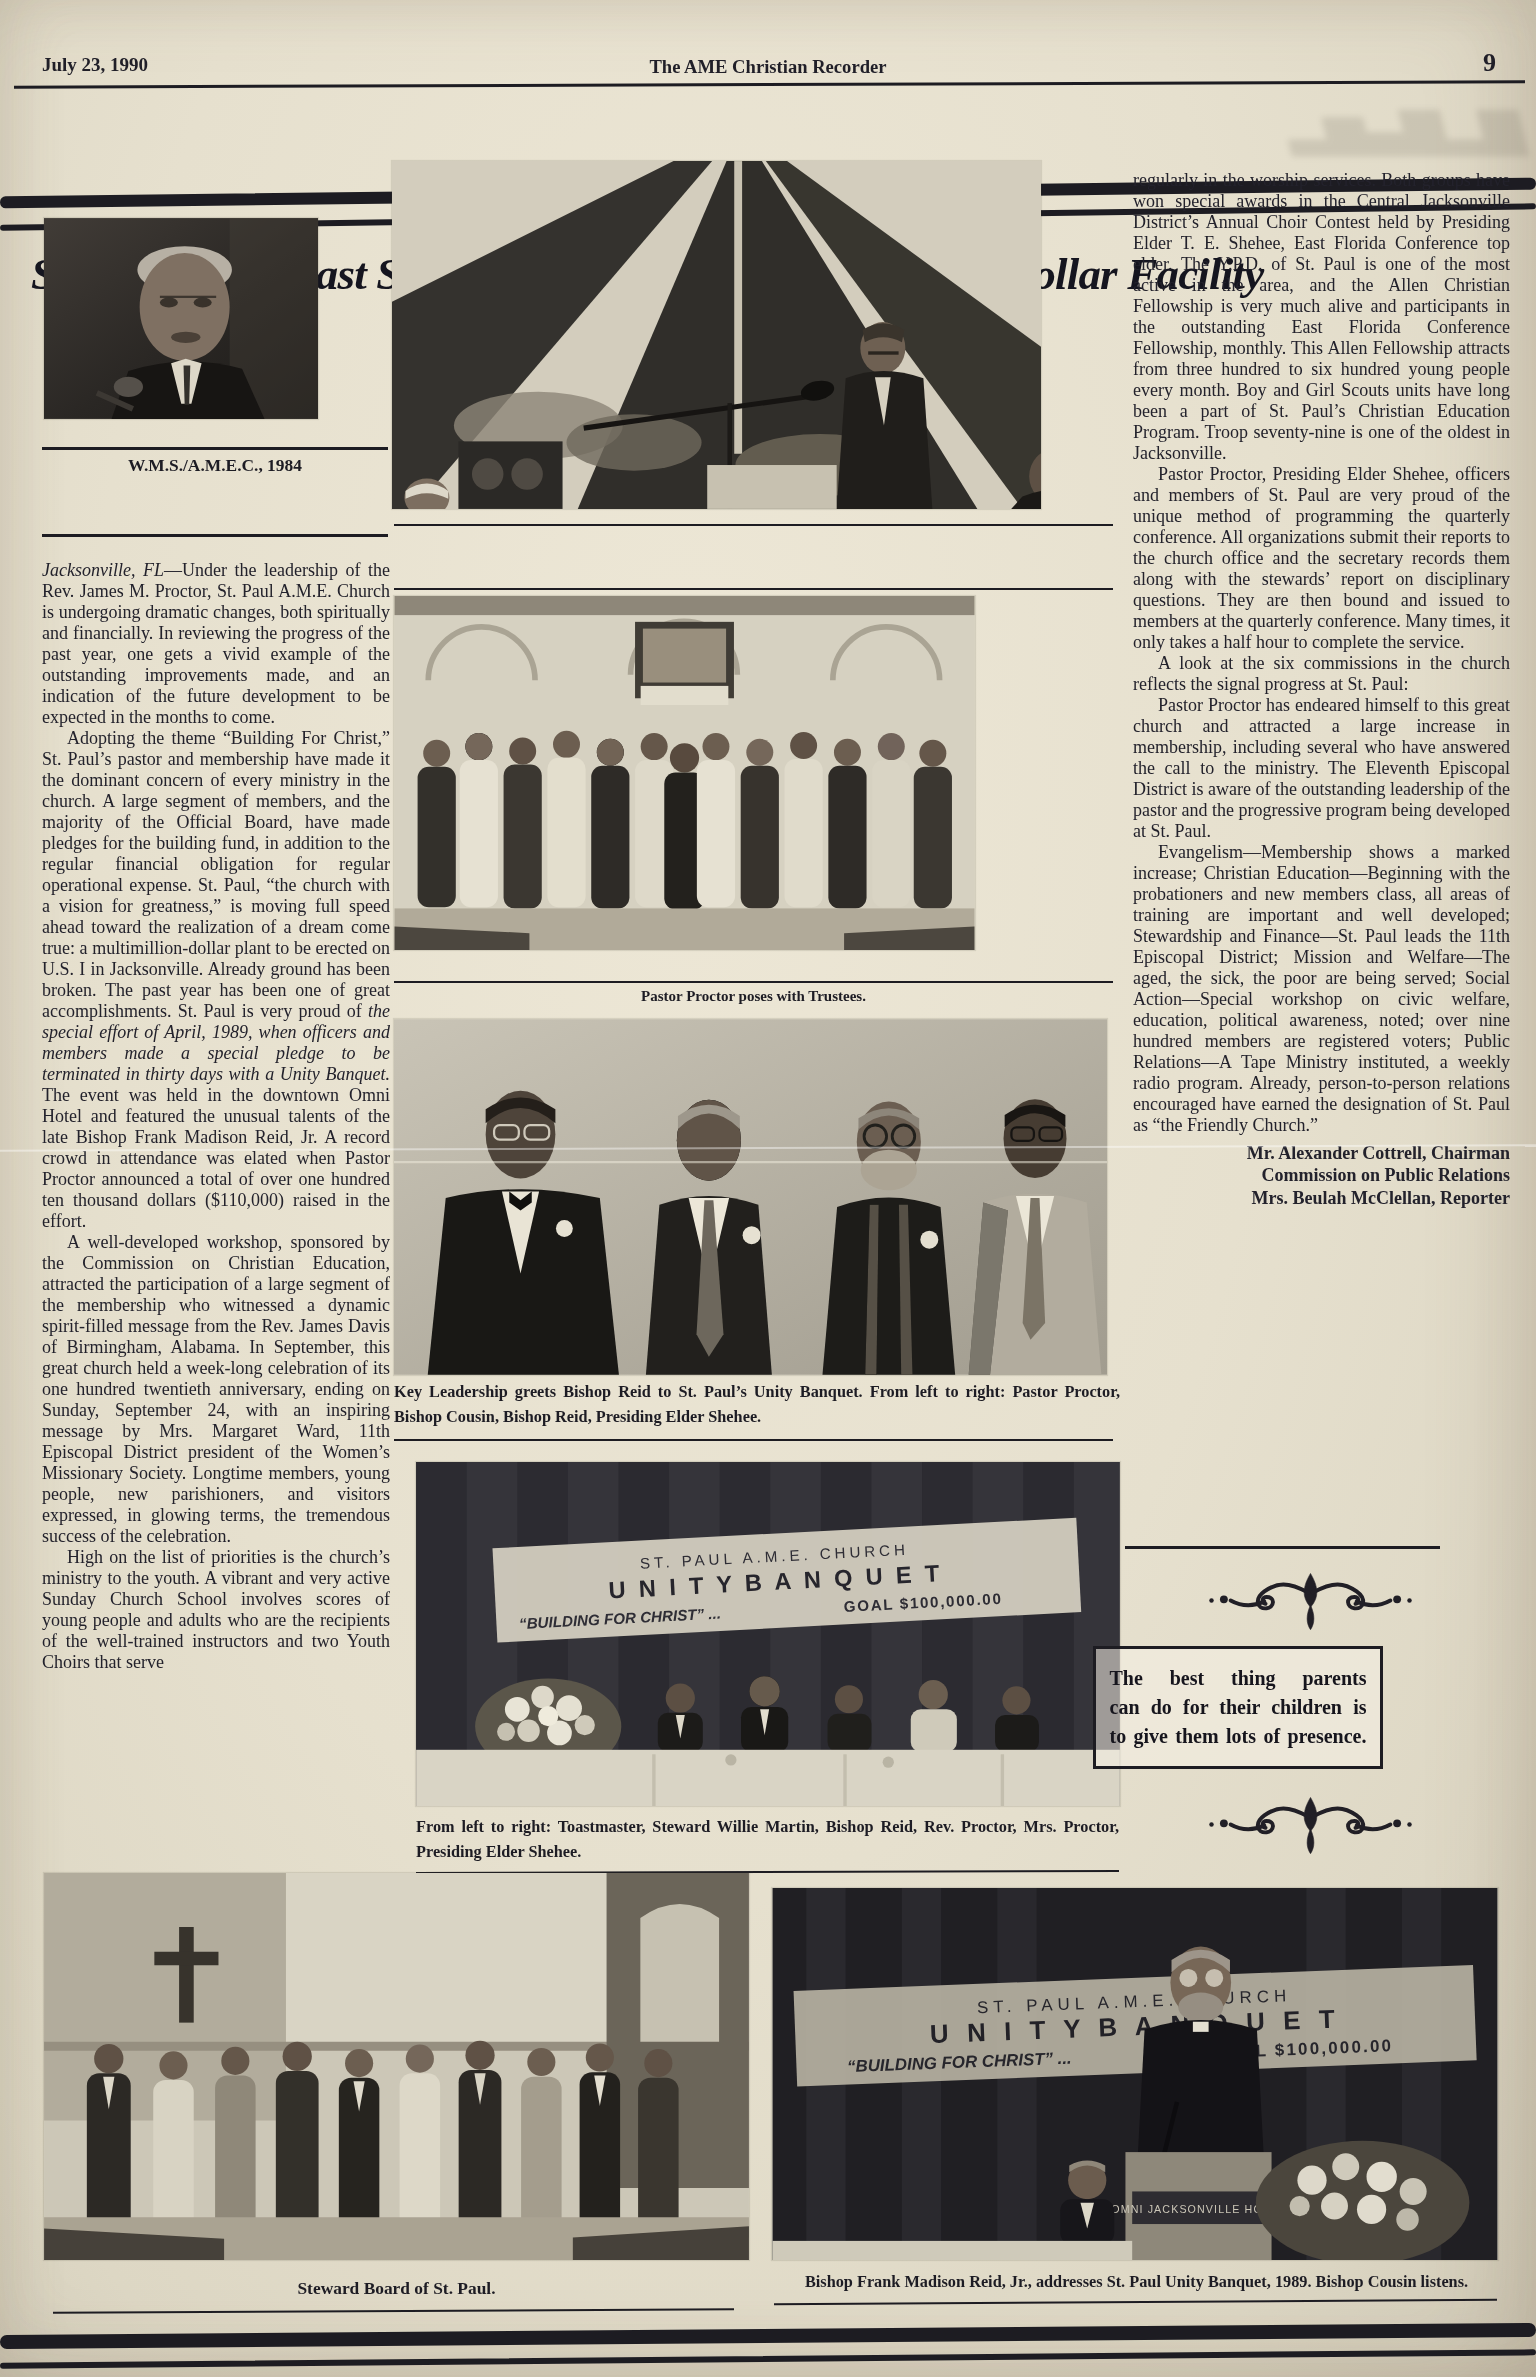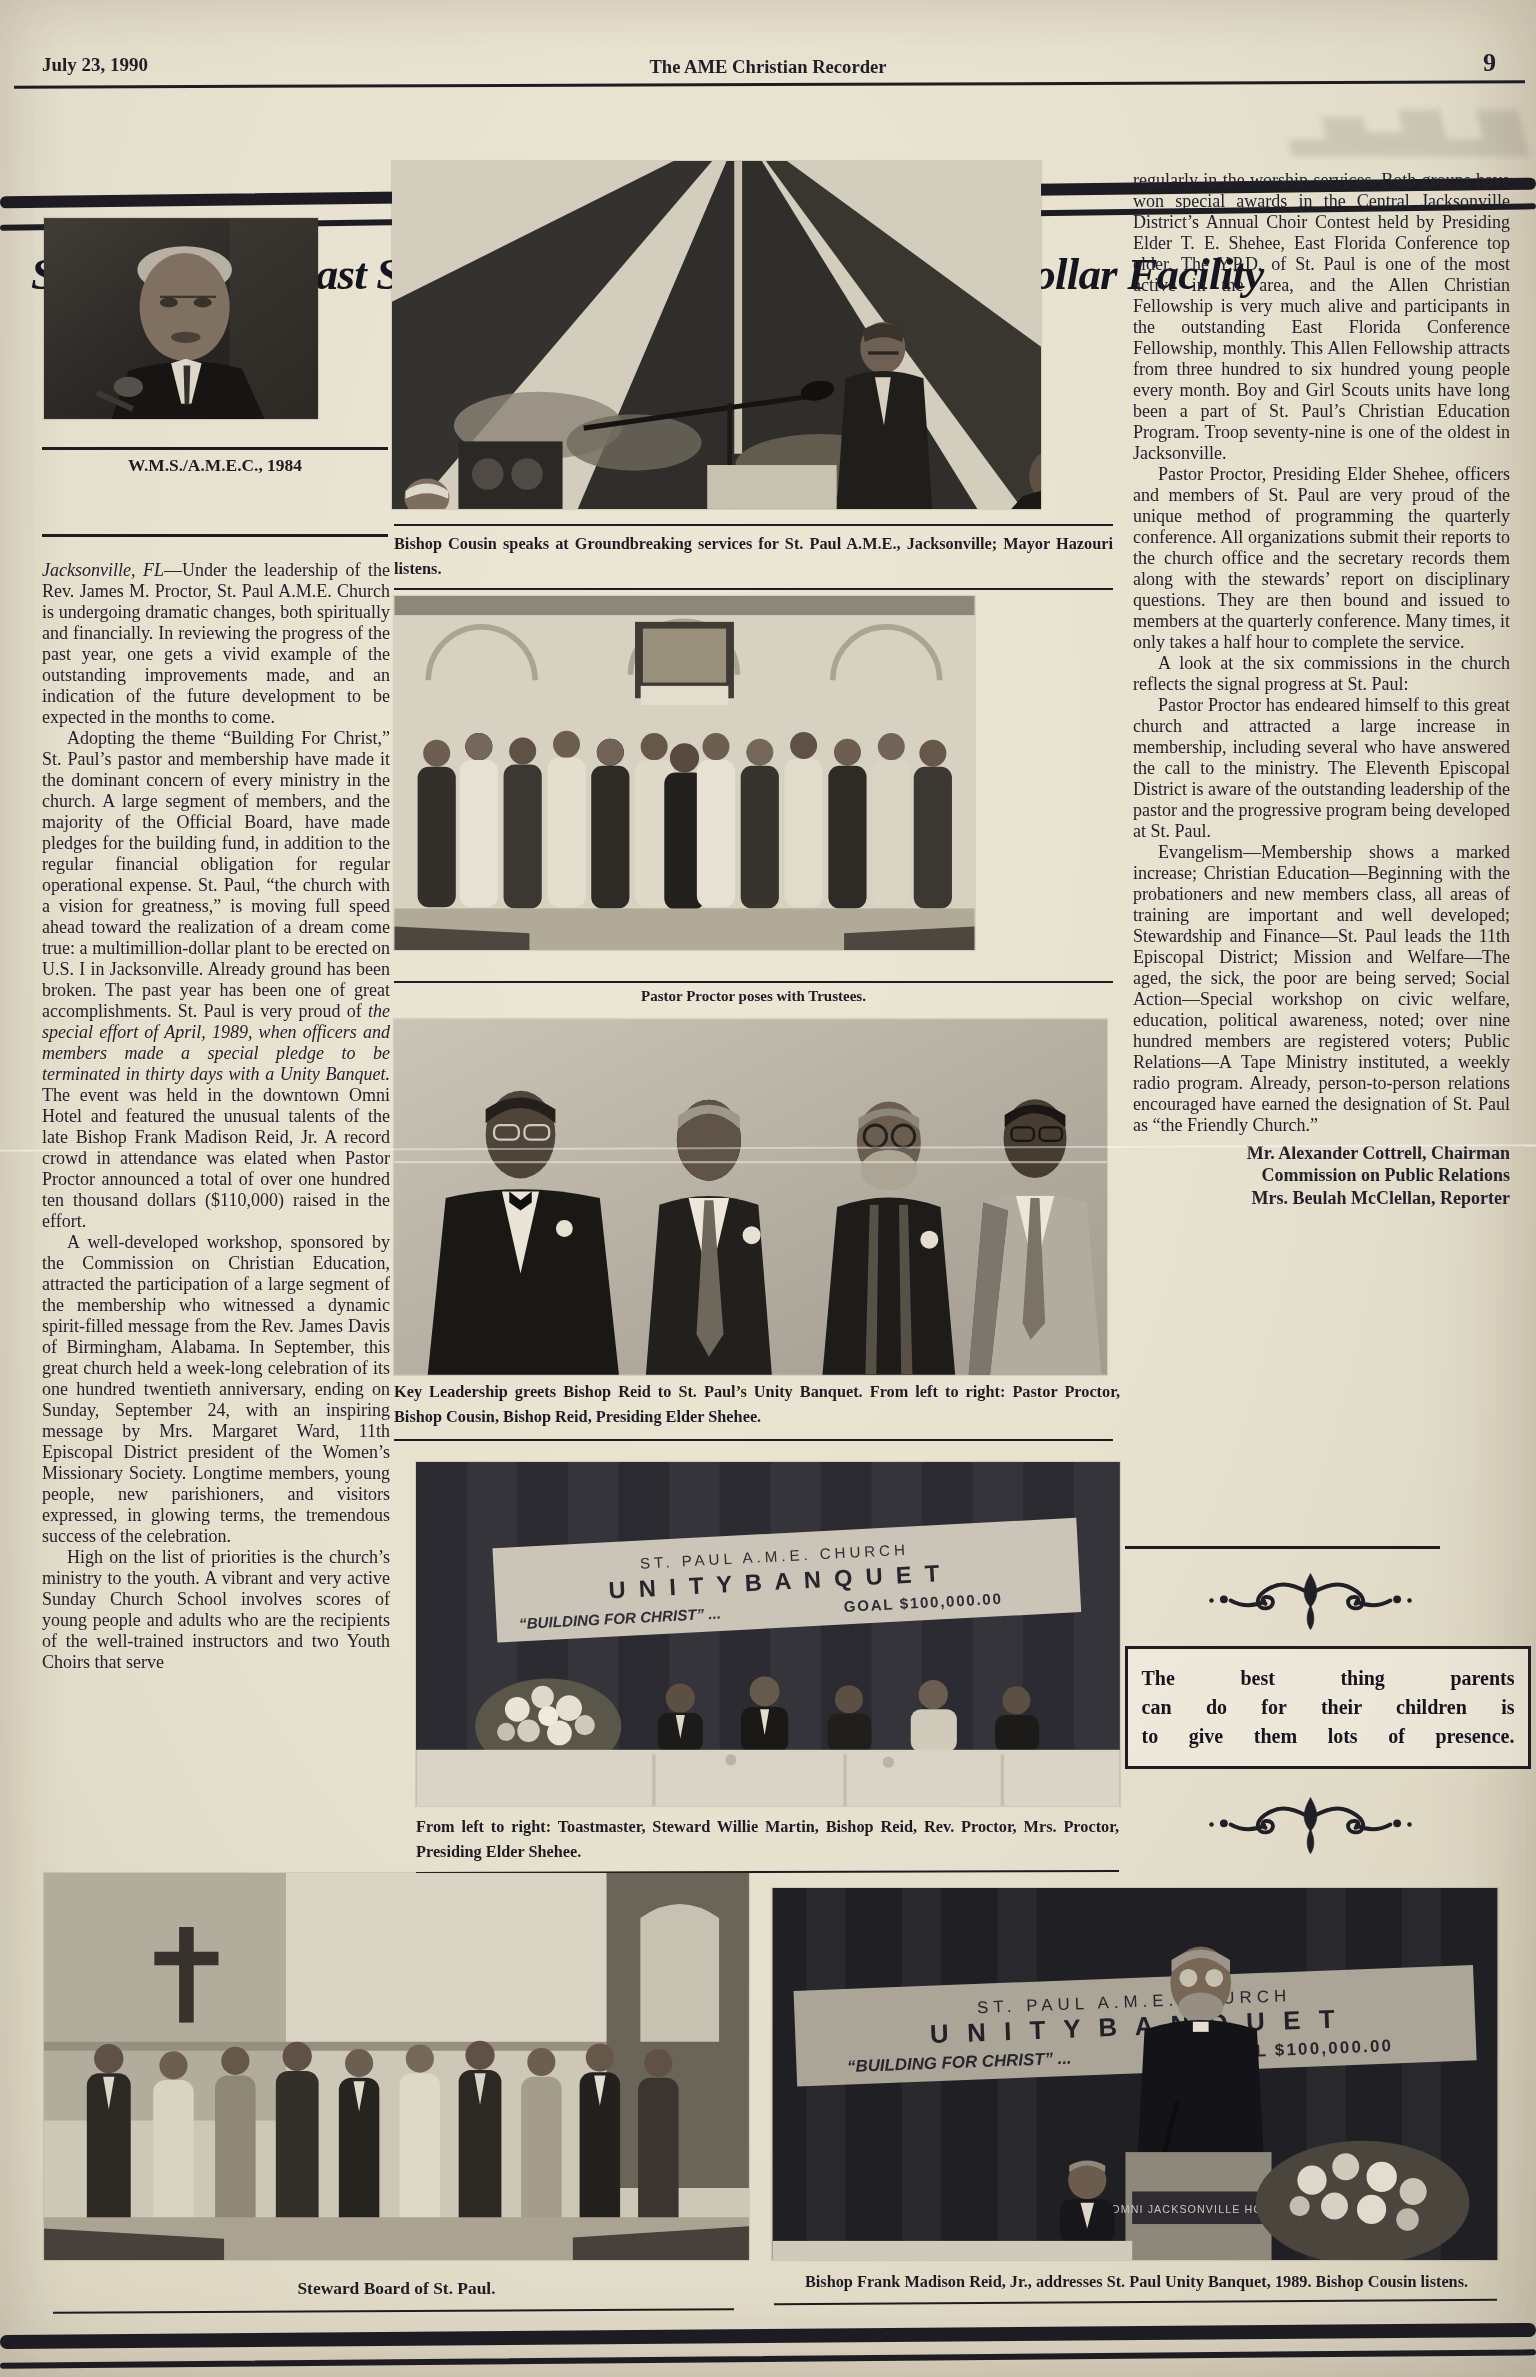--- a/index.html
+++ b/index.html
@@ -113,21 +113,20 @@
         <circle cx="240" cy="556" r="28" fill="#4f4a43"></circle>
       <ellipse cx="62" cy="598" rx="40" ry="34" fill="#7c6e5f"></ellipse>
       <path d="M24 586 Q62 560 100 586 L100 600 Q62 580 24 600 Z" fill="#ddd8c9"></path>
 
       <ellipse cx="1176" cy="560" rx="44" ry="48" fill="#5d5044"></ellipse>
       <path d="M1100 618 L1120 596 Q1176 572 1232 596 L1240 618 Z" fill="#1b1916"></path>
     </svg>
   </div>
 
   <div class="rule" style="left:394px; top:524px; width:719px; height:2.3px;"></div>
-  <div class="abs cap" style="left:394px; top:531px; width:719px;">Bishop Cousin speaks at Groundbreaking services for St. Paul A.M.E., Jacksonville; Mayor Hazouri listens.</div>
   <div class="rule" style="left:394px; top:588px; width:719px; height:2.3px;"></div>
 
   <div class="photo" style="left:394px; top:596px; width:581px; height:354px;">
     <svg width="581" height="354" viewBox="0 0 1032 630">
       <rect width="1032" height="630" fill="#d6d1c1"></rect>
       <rect x="0" y="0" width="1032" height="34" fill="#8e8779"></rect>
       <path d="M60 150 A95 95 0 0 1 250 150" fill="none" stroke="#aaa494" stroke-width="10"></path>
       <path d="M420 140 A95 95 0 0 1 610 140" fill="none" stroke="#aaa494" stroke-width="10"></path>
       <path d="M780 150 A95 95 0 0 1 970 150" fill="none" stroke="#aaa494" stroke-width="10"></path>
       <rect x="428" y="46" width="176" height="136" fill="#403c35"></rect>
@@ -326,21 +325,21 @@
         <circle cx="46" cy="52" r="7" stroke="none"></circle>
         <circle cx="24" cy="54" r="4" stroke="none"></circle>
         <path d="M204 40 C240 20 260 22 282 38 C300 51 296 70 278 68 C264 66 262 48 278 48 C286 48 288 58 280 60" fill="none" stroke-width="7" stroke-linecap="round"></path>
         <path d="M282 56 C304 66 324 64 342 54" fill="none" stroke-width="7" stroke-linecap="round"></path>
         <circle cx="354" cy="52" r="7" stroke="none"></circle>
         <circle cx="376" cy="54" r="4" stroke="none"></circle>
       </g>
     </svg>
   </div>
 
-  <div class="quotebox" style="left:1125px; top:1646px; width:406px; height:123px;">
+  <div class="quotebox" style="left:1093px; top:1646px; width:290px; height:123px;">
     <div class="qline">The best thing parents</div>
     <div class="qline">can do for their children is</div>
     <div class="qline">to give them lots of presence.</div>
   </div>
 
   <div class="abs" style="left:1198px; top:1794px;">
     <svg width="225" height="62" viewBox="0 0 400 110">
       <g fill="#211f26" stroke="#211f26">
         <path d="M200 6 C186 30 184 48 200 66 C216 48 214 30 200 6 Z"></path>
         <path d="M200 62 C192 80 192 94 200 106 C208 94 208 80 200 62 Z"></path>

